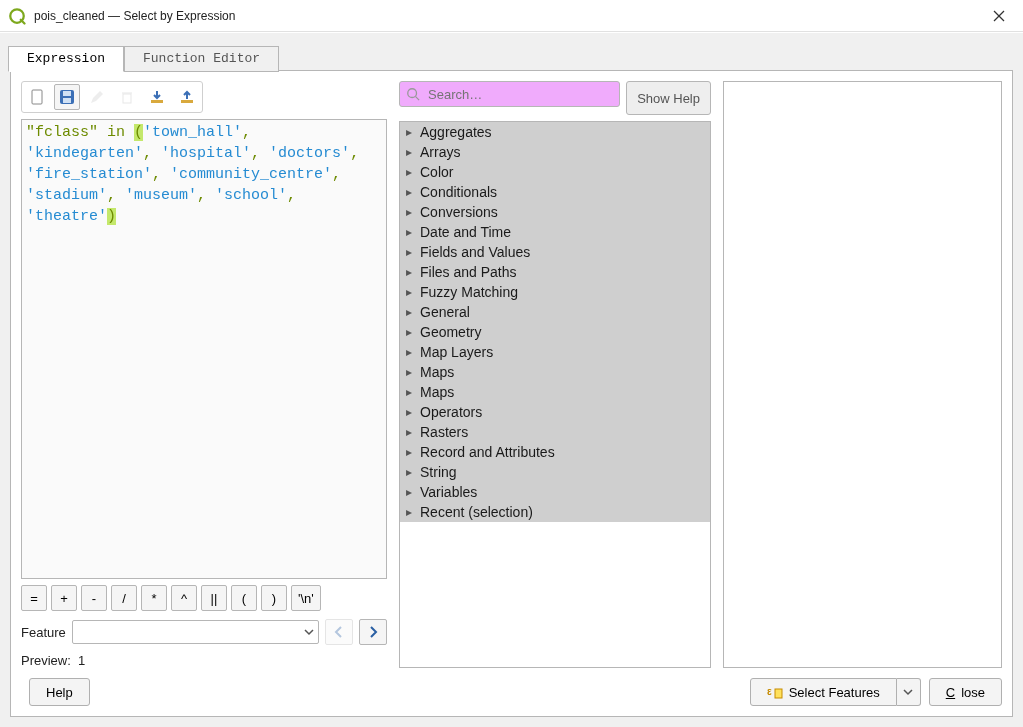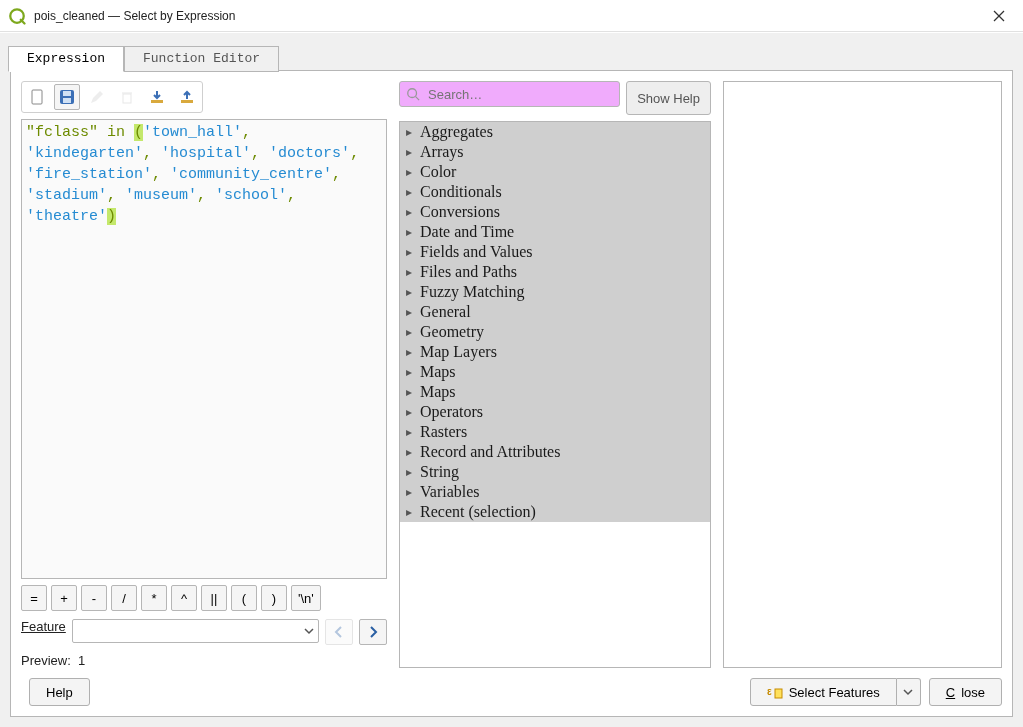--- a/index.html
+++ b/index.html
@@ -115,21 +115,21 @@
   .hl-paren    { background:#c4e86b; }
 
   .op-row { display:flex;gap:4px;margin-top:6px;}
   .op-btn {
     min-width:26px;height:26px;padding:0 6px;
     border:1px solid #b6b6b6;background:#f5f5f5;border-radius:2px;
     display:flex;align-items:center;justify-content:center;
     font-family:inherit;font-size:13px;cursor:pointer;
   }
   .feat-row {
-    display:flex;align-items:flex-start;gap:6px;margin-top:8px;text-decoration:underline;
+    display:flex;align-items:center;gap:6px;margin-top:8px;
   }
   .feat-row .combo {
     flex:1;height:24px;border:1px solid #b6b6b6;border-radius:2px;background:#fff;
     display:flex;align-items:center;justify-content:flex-end;padding-right:4px;
   }
   .nav-btn {
     width:28px;height:26px;border:1px solid #b6b6b6;background:#f5f5f5;border-radius:2px;
     display:flex;align-items:center;justify-content:center;cursor:pointer;
   }
   .nav-btn.disabled{opacity:.35;cursor:default;}
@@ -147,21 +147,21 @@
     display:flex;align-items:center;
   }
   .tree{
     flex:1;border:1px solid #b6b6b6;background:#fff;overflow:auto;
   }
   .tree-inner{background:#cfcfcf;}
   .tree-item{
     display:flex;align-items:center;gap:6px;height:20px;padding:0 2px 0 4px;color:#1a1a1a;cursor:pointer;
   }
   .tree-item .arrow{width:10px;display:flex;justify-content:center;color:#555;font-size:12px;}
-  .tree-item .lbl{font-size:16px;font-family:Liberation Serif, serif;}
+  .tree-item .lbl{font-size:14px;}
 
   
   .right-panel{
     flex:1;border:1px solid #b6b6b6;background:#fff;
   }
 
   
   .footer{
     display:flex;align-items:center;margin-top:10px;gap:8px;padding-left:8px;
   }

